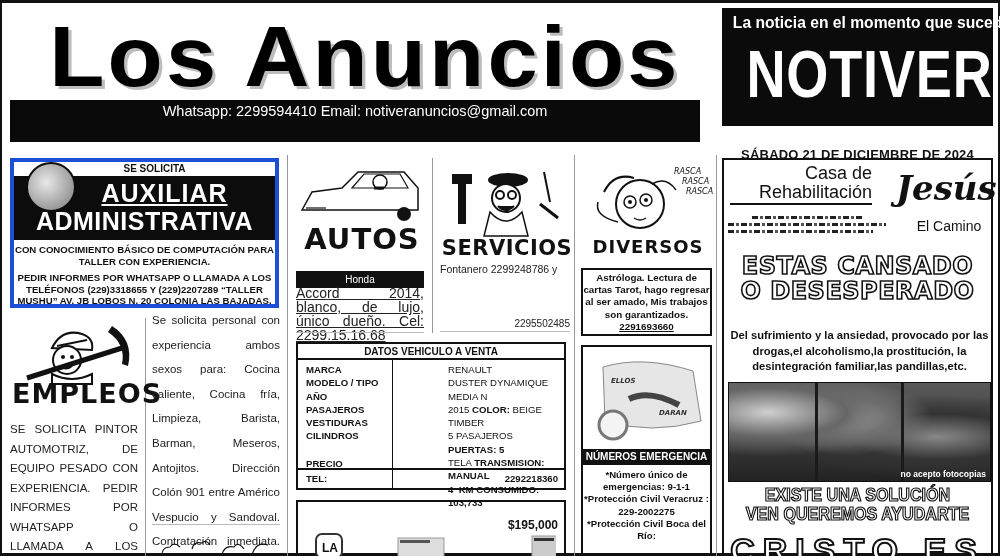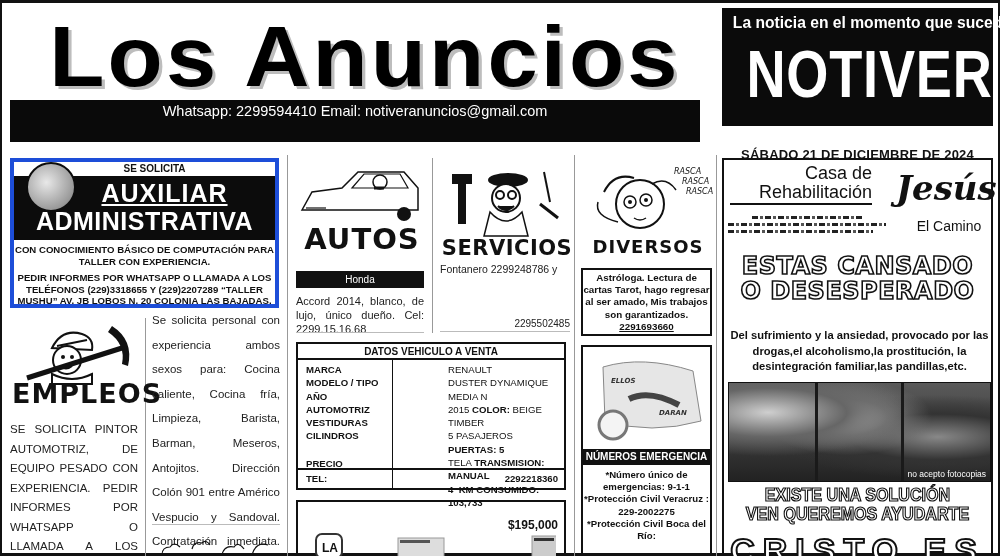--- a/index.html
+++ b/index.html
@@ -38,21 +38,21 @@
   .pintor-text { position: absolute; left: 10px; top: 420px; width: 128px; font-size: 11.5px; line-height: 19.5px; text-align: justify; color: #222; }
 
   .personal-text { position: absolute; left: 152px; top: 308px; width: 128px; font-size: 11.5px; line-height: 24.6px; text-align: justify; color: #222; }
   .personal-rule { position: absolute; left: 152px; top: 524px; width: 128px; height: 1px; background: #bbb; }
   .clouds-art { position: absolute; left: 152px; top: 535px; width: 128px; height: 20px; }
 
   
   .autos-art { position: absolute; left: 296px; top: 162px; width: 130px; height: 70px; }
   .autos-word { position: absolute; left: 296px; top: 222px; width: 132px; text-align: center; font-family: "DejaVu Sans", sans-serif; font-weight: 900; font-size: 29px; letter-spacing: 1px; }
   .honda-bar { position: absolute; left: 296px; top: 271px; width: 128px; height: 17px; background: #111; color: #fff; font-size: 10px; line-height: 17px; text-align: center; }
-  .honda-text { position: absolute; left: 296px; top: 294px; width: 128px; font-size: 11px; line-height: 14px; text-align: justify; color: #222; }
+  .honda-text { position: absolute; left: 296px; top: 286px; width: 128px; font-size: 14px; line-height: 14px; text-align: justify; color: #222; text-decoration: underline; }
 
   .servicios-art { position: absolute; left: 440px; top: 168px; width: 130px; height: 70px; }
   .servicios-word { position: absolute; left: 440px; top: 236px; width: 134px; text-align: center; font-family: "DejaVu Sans", sans-serif; font-weight: 900; font-size: 21px; letter-spacing: 0.5px; }
   .servicios-text { position: absolute; left: 440px; top: 262px; width: 130px; font-size: 10.5px; line-height: 14px; color: #222; }
   .servicios-phone2 { position: absolute; left: 440px; top: 318px; width: 130px; font-size: 10px; color: #222; border-bottom: 1px solid #bbb; padding-bottom: 2px; text-align: right; }
   .autos-rule { position: absolute; left: 296px; top: 332px; width: 128px; height: 1px; background: #bbb; }
 
   .vehicle-table { position: absolute; left: 296px; top: 342px; width: 270px; height: 148px; border: 2px solid #111; font-size: 9.6px; }
   .vt-head { text-align: center; font-weight: 700; font-size: 10px; height: 16px; line-height: 15px; border-bottom: 2px solid #111; }
   .vt-body { display: flex; height: 110px; border-bottom: 2px solid #111; }
@@ -91,21 +91,21 @@
   .jesus-sub { position: absolute; left: 180px; top: 58px; width: 90px; text-align: center; font-size: 14px; }
   .cansado { position: absolute; left: 0; top: 94px; width: 267px; text-align: center; font-family: "DejaVu Sans", sans-serif; font-weight: 700; font-size: 24px; line-height: 25px; color: #fff; -webkit-text-stroke: 1.6px #111; letter-spacing: 0.5px; }
   .rehab-desc { position: absolute; left: 4px; top: 168px; width: 263px; text-align: center; font-size: 11.2px; font-weight: 700; line-height: 15.5px; }
   .rehab-photo { position: absolute; left: 4px; top: 222px; width: 263px; height: 100px; border: 1px solid #111; background:
       linear-gradient(90deg, rgba(0,0,0,0) 0, rgba(0,0,0,0) 33%, #1a1a1a 33%, #1a1a1a 34%, rgba(0,0,0,0) 34%),
       linear-gradient(90deg, rgba(0,0,0,0) 0, rgba(0,0,0,0) 66%, #1a1a1a 66%, #1a1a1a 67%, rgba(0,0,0,0) 67%),
       radial-gradient(ellipse at 15% 30%, #cfcfcf 0, #666 25%, transparent 45%),
       radial-gradient(ellipse at 45% 35%, #d8d8d8 0, #777 20%, transparent 42%),
       radial-gradient(ellipse at 80% 55%, #888 0, #333 30%, transparent 55%),
       linear-gradient(180deg, #5a5a5a, #222); }
-  .rehab-photo-caption { position: absolute; right: 4px; bottom: 2px; color: #fff; font-size: 8.5px; font-weight: 400; }
+  .rehab-photo-caption { position: absolute; right: 4px; bottom: 2px; color: #fff; font-size: 8.5px; font-weight: 700; }
   .solucion { position: absolute; left: 0; top: 326px; width: 267px; text-align: center; font-weight: 700; font-size: 17.5px; line-height: 19px; color: #fff; -webkit-text-stroke: 1.2px #111; transform: scaleX(0.92); }
   .cristo { position: absolute; left: 0; top: 370px; width: 267px; text-align: center; font-weight: 700; font-size: 34px; color: #fff; -webkit-text-stroke: 2px #111; letter-spacing: 8px; line-height: 40px; }
 </style>
 </head>
 <body>
 
 <div class="page"></div>
 
 <div class="masthead">
   <div class="masthead-title">Los Anuncios</div>
@@ -192,21 +192,21 @@
 <div class="servicios-text">Fontanero 2299248786 y</div>
 <div class="servicios-phone2">2295502485</div>
 
 <div class="vehicle-table">
   <div class="vt-head">DATOS VEHICULO A VENTA</div>
   <div class="vt-body">
     <div class="vt-labels">
       <div>MARCA</div>
       <div>MODELO / TIPO</div>
       <div>AÑO</div>
-      <div>AUTOMOTRIZ</div>
+      <div>PASAJEROS</div>
       <div>VESTIDURAS</div>
       <div>CILINDROS</div>
       <div class="vt-price-label">PRECIO</div>
     </div>
     <div class="vt-values">
       <div>RENAULT</div>
       <div>DUSTER DYNAMIQUE MEDIA N</div>
       <div><span>2015</span> <b>COLOR:</b> <span>BEIGE TIMBER</span></div>
       <div><span>5 PASAJEROS</span>&nbsp; <b>PUERTAS:</b> <b>5</b></div>
       <div><span>TELA</span> <b>TRANSMISION:</b> <b>MANUAL</b></div>

